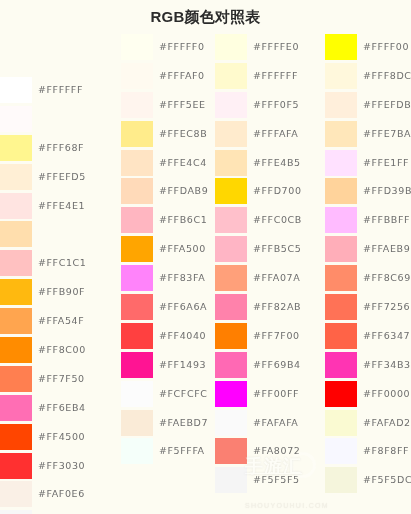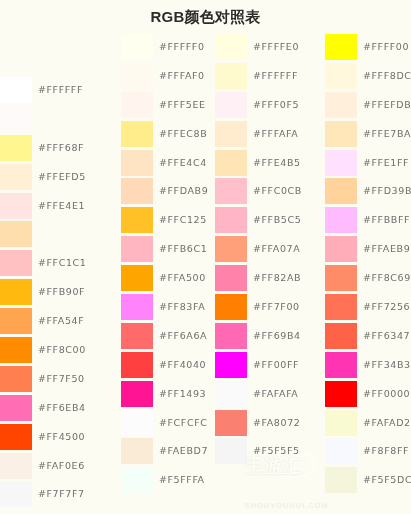--- a/index.html
+++ b/index.html
@@ -162,20 +162,24 @@
       </div>
       <div class="row">
         <div class="swatch" style="background: rgb(255, 110, 180);"></div>
         <div class="hex">#FF6EB4</div>
       </div>
       <div class="row">
         <div class="swatch" style="background: rgb(255, 69, 0);"></div>
         <div class="hex">#FF4500</div>
       </div>
       <div class="row">
+        <div class="swatch" style="background: rgb(255, 48, 48);"></div>
+        <div class="hex">#FF3030</div>
+      </div>
+      <div class="row">
         <div class="swatch" style="background: rgb(250, 240, 230);"></div>
         <div class="hex">#FAF0E6</div>
       </div>
       <div class="row">
         <div class="swatch" style="background: rgb(247, 247, 247);"></div>
         <div class="hex">#F7F7F7</div>
       </div>
     </div>
     <div class="col col-1">
       <div class="row">
@@ -196,24 +200,20 @@
       </div>
       <div class="row">
         <div class="swatch" style="background: rgb(255, 228, 196);"></div>
         <div class="hex">#FFE4C4</div>
       </div>
       <div class="row">
         <div class="swatch" style="background: rgb(255, 218, 185);"></div>
         <div class="hex">#FFDAB9</div>
       </div>
       <div class="row">
-        <div class="swatch" style="background: rgb(255, 193, 37);"></div>
-        <div class="hex">#FFC125</div>
-      </div>
-      <div class="row">
         <div class="swatch" style="background: rgb(255, 182, 193);"></div>
         <div class="hex">#FFB6C1</div>
       </div>
       <div class="row">
         <div class="swatch" style="background: rgb(255, 165, 0);"></div>
         <div class="hex">#FFA500</div>
       </div>
       <div class="row">
         <div class="swatch" style="background: rgb(255, 131, 250);"></div>
         <div class="hex">#FF83FA</div>
@@ -256,20 +256,24 @@
         <div class="swatch" style="background: rgb(255, 240, 245);"></div>
         <div class="hex">#FFF0F5</div>
       </div>
       <div class="row">
         <div class="swatch" style="background: rgb(255, 235, 205);"></div>
         <div class="hex">#FFFAFA</div>
       </div>
       <div class="row">
         <div class="swatch" style="background: rgb(255, 228, 181);"></div>
         <div class="hex">#FFE4B5</div>
+      </div>
+      <div class="row">
+        <div class="swatch" style="background: rgb(255, 215, 0);"></div>
+        <div class="hex">#FFD700</div>
       </div>
       <div class="row">
         <div class="swatch" style="background: rgb(255, 192, 203);"></div>
         <div class="hex">#FFC0CB</div>
       </div>
       <div class="row">
         <div class="swatch" style="background: rgb(255, 181, 197);"></div>
         <div class="hex">#FFB5C5</div>
       </div>
       <div class="row">

